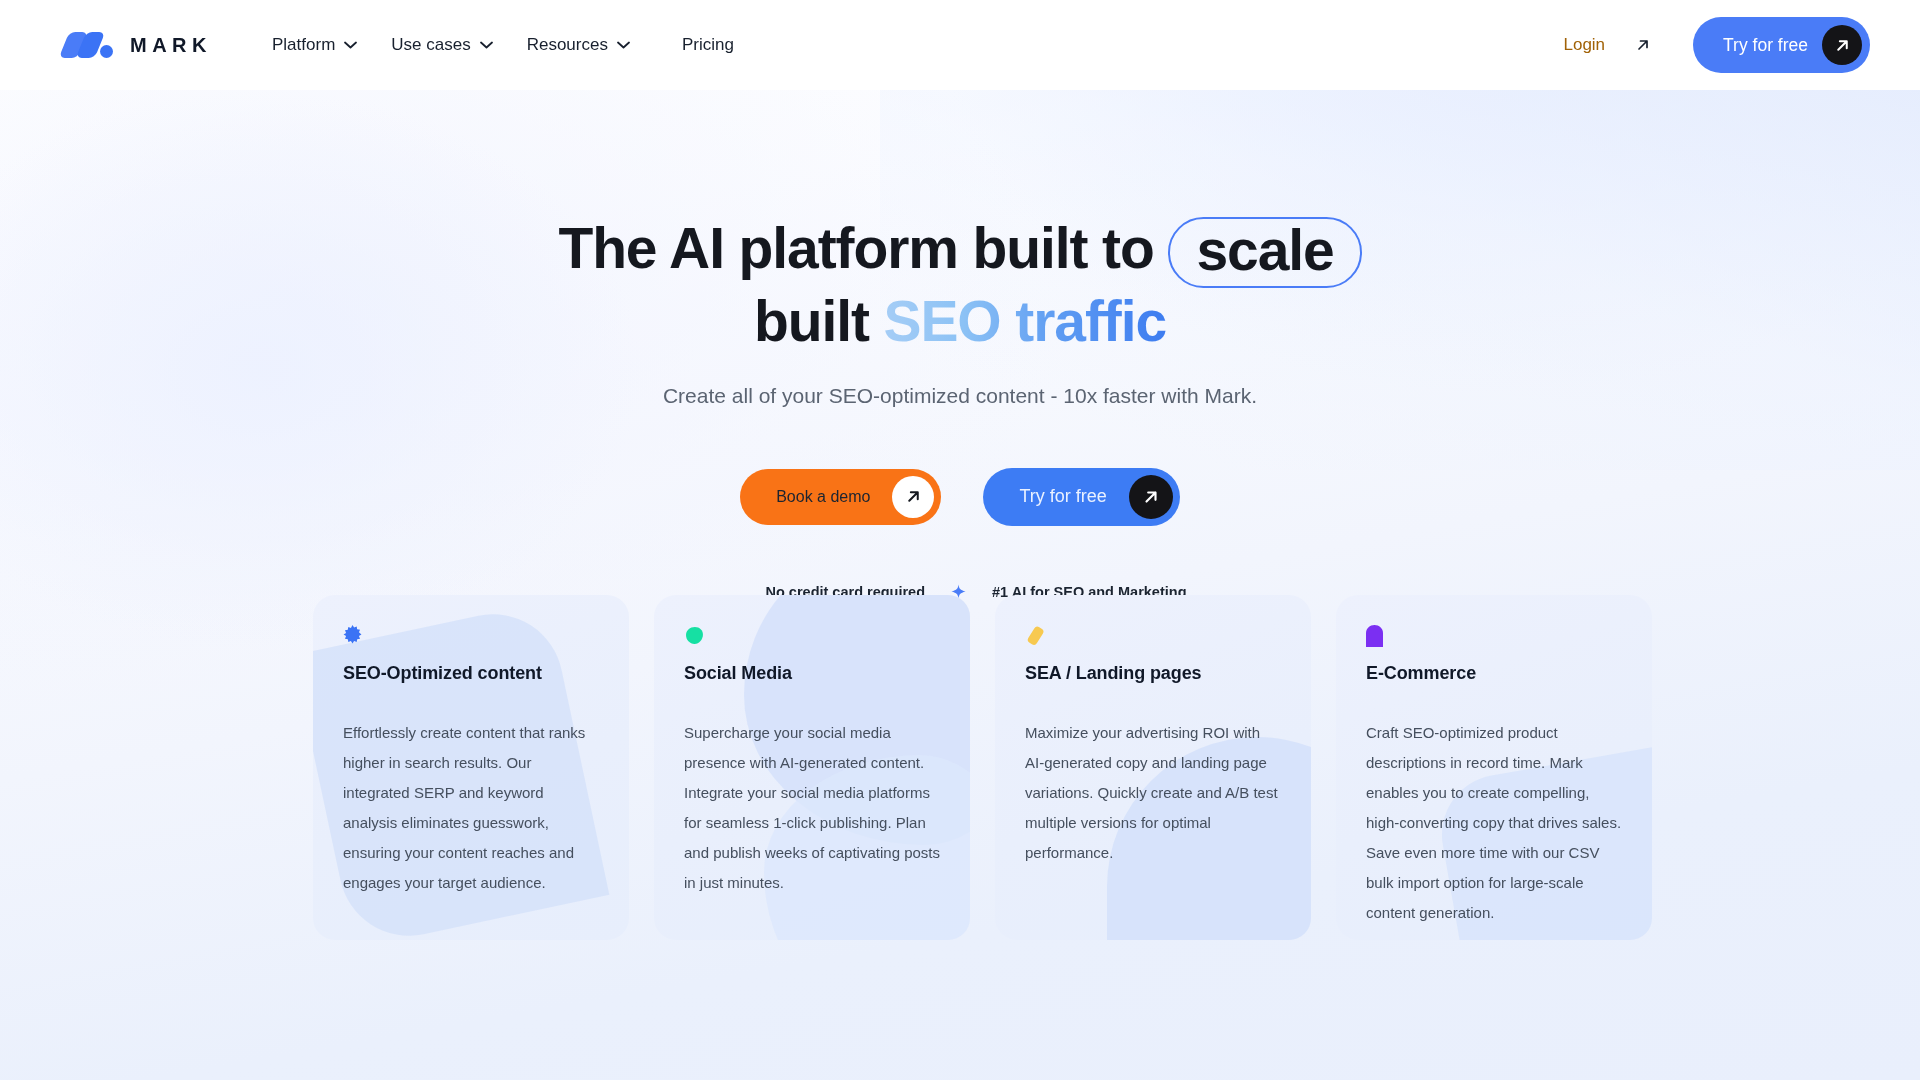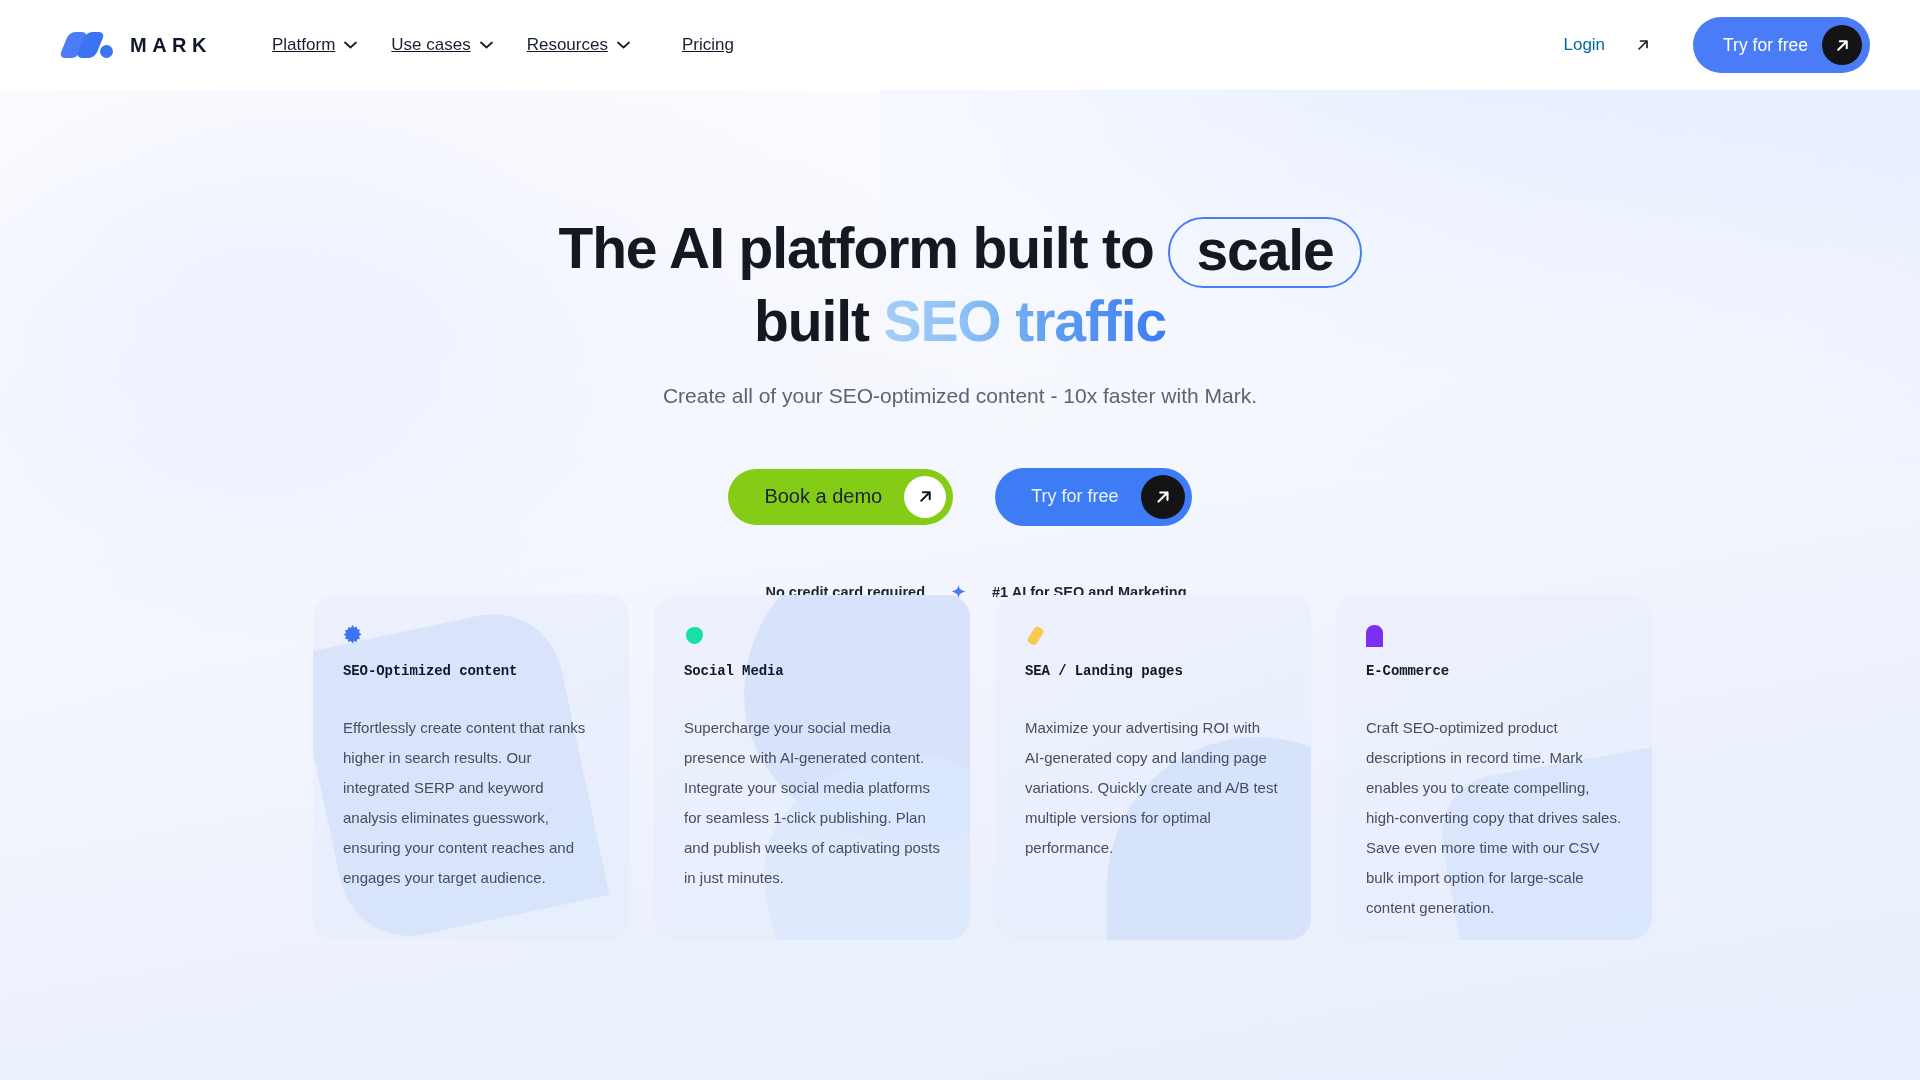--- a/index.html
+++ b/index.html
@@ -43,31 +43,31 @@
   .logo-mark .p1{ left:0px; }
   .logo-mark .p2{ left:17px; background:#3b73f5; }
   .logo-mark .dot{
     position:absolute; left:36px; top:15px; width:13px; height:13px; border-radius:50%;
     background:#3b73f5;
   }
   .brand-text{
     font-size:20px; font-weight:700; letter-spacing:5.5px; color:#101828;
   }
 
-  .nav{ display:flex; align-items:center; margin-left:46px; gap:6px;text-decoration:underline; }
+  .nav{ display:flex; align-items:center; margin-left:46px; gap:6px; }
   .nav-item{
     display:flex; align-items:center; gap:9px;
     padding:8px 14px; font-size:17px; color:#18202e; cursor:pointer; border-radius:8px;
     white-space:nowrap;
   }
   .chev{ width:13px; height:8px; display:block; }
 
   .header-right{ margin-left:auto; display:flex; align-items:center; margin-right:50px; gap:0; }
   .login{
-    display:flex; align-items:center; gap:30px; font-size:17px; color:#0369a1;
+    display:flex; align-items:center; gap:30px; font-size:17px; color:#a16207;
     cursor:pointer; padding:8px 12px;
   }
   .arrow-ne{ width:16px; height:16px; display:block; }
   .btn-try-top{
     display:flex; align-items:center; gap:14px;
     background:#4a7cf7; color:#ffffff; border-radius:999px;
     padding:8px 8px 8px 30px; margin-left:30px; cursor:pointer; border:none;
     font-size:17.5px; font-family:inherit;
   }
   .btn-try-top .circ{
@@ -89,23 +89,23 @@
     background:linear-gradient(90deg,#a5cdf6 0%,#8cc2f5 28%,#5d9bf2 62%,#3d7cf0 100%);
     -webkit-background-clip:text; background-clip:text; color:transparent;
   }
   .subtitle{
     margin-top:28px; font-size:21px; color:#5b6472; font-weight:400;
   }
 
   .cta-row{ margin-top:60px; display:flex; justify-content:center; align-items:center; gap:42px; }
   .btn-demo{
     display:flex; align-items:center; gap:22px;
-    background:#84cc16; color:#1b2431; border-radius:999px;
+    background:#f97316; color:#1b2431; border-radius:999px;
     padding:7px 7px 7px 36px; cursor:pointer; border:none;
-    font-size:20px; font-family:inherit;
+    font-size:16px; font-family:inherit;
   }
   .btn-demo .circ{
     width:42px; height:42px; border-radius:50%; background:#ffffff;
     display:flex; align-items:center; justify-content:center;
   }
   .btn-free{
     display:flex; align-items:center; gap:22px;
     background:#3d7cf4; color:#eaf1ff; border-radius:999px;
     padding:7px 7px 7px 36px; cursor:pointer; border:none;
     font-size:18px; font-family:inherit;
@@ -127,21 +127,21 @@
     display:flex; gap:25px;
   }
   .card{
     position:relative; width:316px; height:345px; border-radius:22px;
     overflow:hidden; background:linear-gradient(160deg,#edf1fd 0%,#e9effc 55%,#e7eefc 100%);
     padding:30px 30px 0 30px;
   }
   .card .deco{ position:absolute; pointer-events:none; }
   .card-inner{ position:relative; z-index:2; }
   .card-icon{ height:30px; margin-bottom:8px; }
-  .card-title{ font-size:14px; font-weight:700; color:#101828; letter-spacing:-0.1px;font-family:Liberation Mono, monospace; }
+  .card-title{ font-size:18px; font-weight:700; color:#101828; letter-spacing:-0.1px; }
   .card-body{ margin-top:34px; font-size:15px; line-height:2.0; color:#454f5e; }
 
   
   .d1a{ left:8px; top:30px; width:260px; height:300px; background:#d3e0fa; border-radius:0 70px 0 70px; transform:rotate(-12deg); opacity:.75; }
   .d2a{ left:90px; top:-50px; width:300px; height:300px; background:#d3e0fa; border-radius:48% 52% 40% 60%/50% 42% 58% 50%; opacity:.8; }
   .d2b{ left:110px; top:160px; width:260px; height:260px; background:#dce7fc; border-radius:60% 40% 55% 45%/45% 55% 45% 55%; opacity:.8; }
   .d3a{ left:120px; top:160px; width:330px; height:300px; background:#d7e3fb; border-radius:60px 0 60px 0; transform:rotate(-10deg); opacity:.8; }
   .d4a{ left:112px; top:142px; width:300px; height:300px; background:#d3e0fa; border-radius:50% 50% 0 0; opacity:.85; }
 </style>
 </head>

